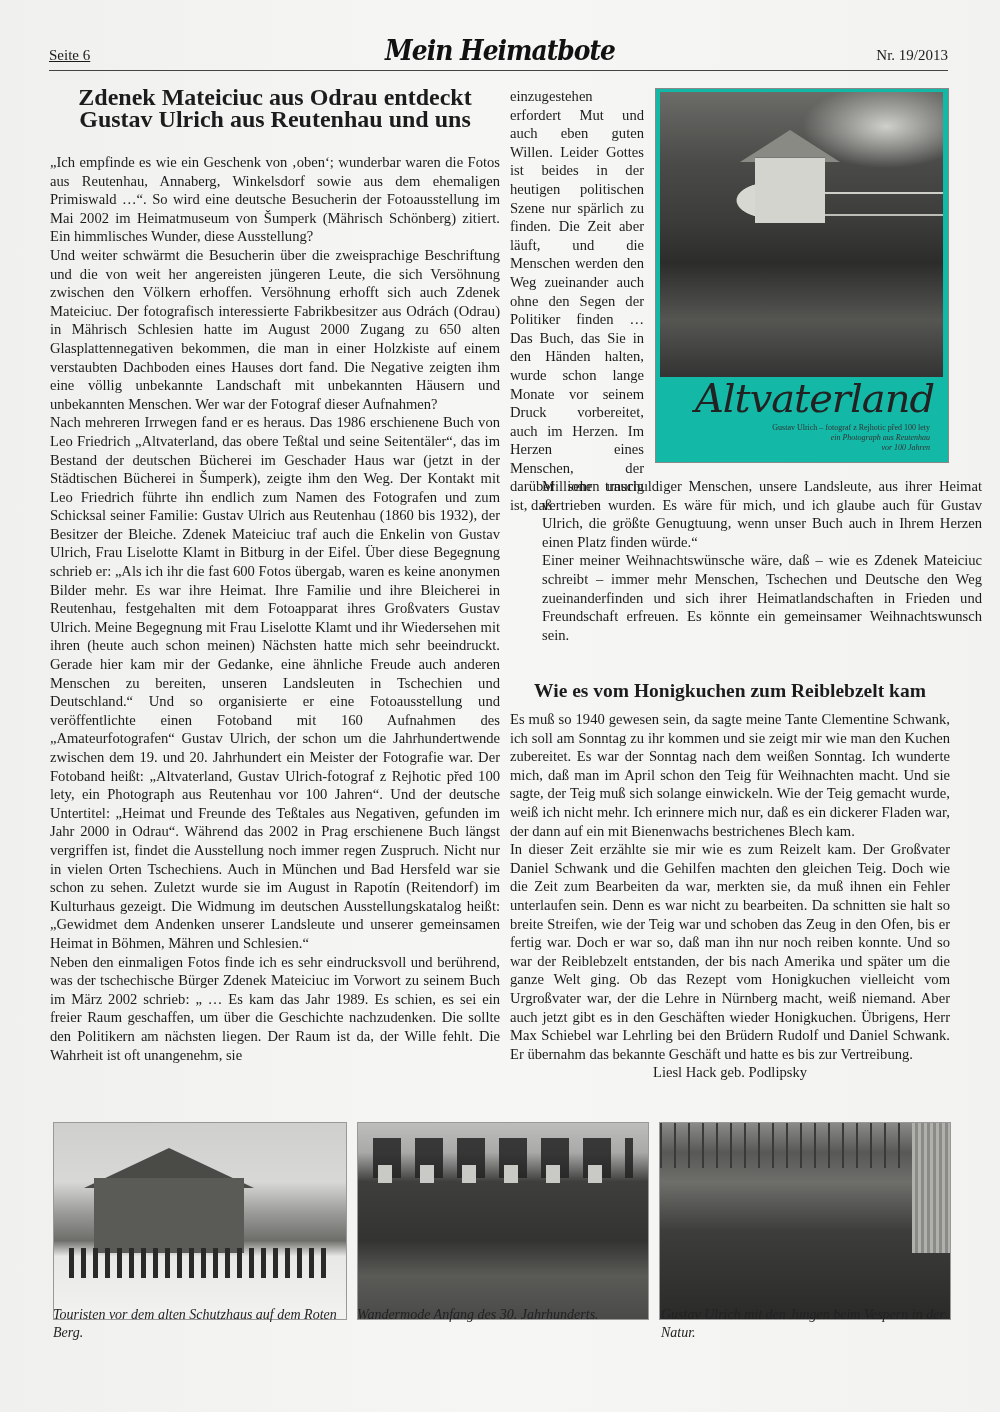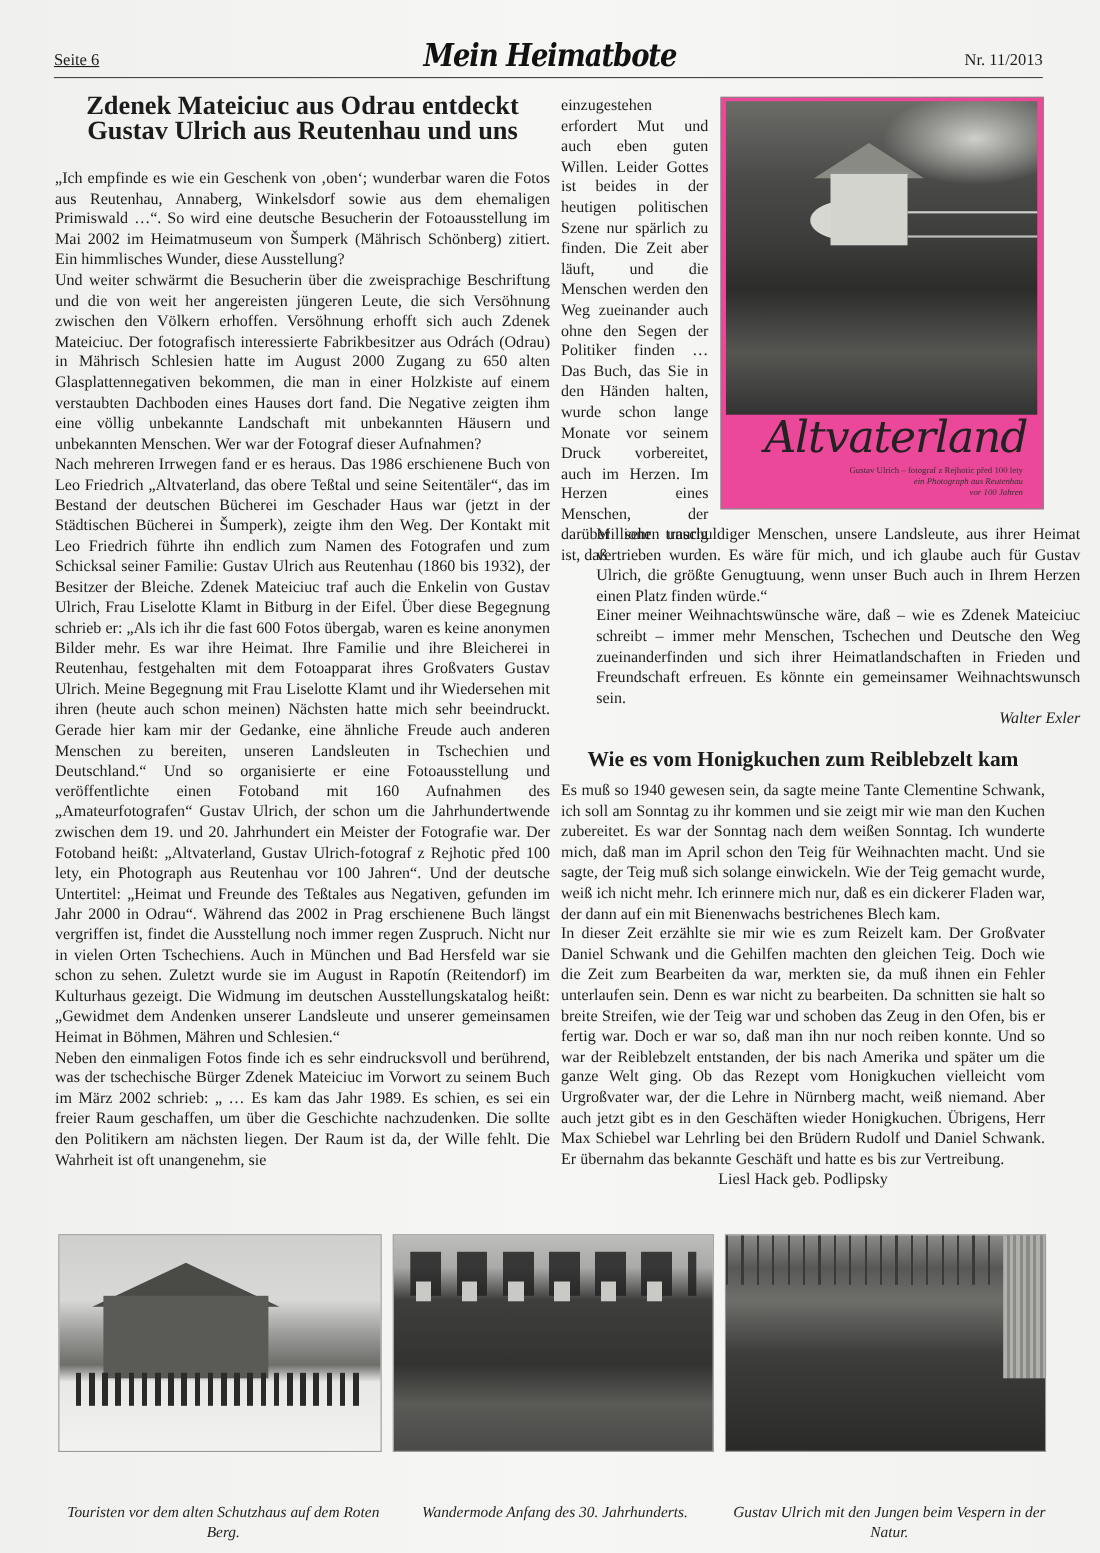--- a/index.html
+++ b/index.html
@@ -34,21 +34,21 @@
     .a1-body { position: absolute; left: 50px; width: 450px; top: 139px; margin-top: 14px; }
 
     
     .narrow { position: absolute; left: 510px; width: 134px; top: 87px; font-size: 14.6px; line-height: 18.6px; text-align: justify; }
     .wide-cont { position: absolute; left: 510px; width: 440px; top: 477px; margin-left: 32px; }
     .signature { text-align: right; font-style: italic; }
 
     
     .book {
       position: absolute; left: 655px; top: 88px; width: 292px; height: 373px;
-      border: 1px solid #888; background: #ec4899; overflow: hidden;
+      border: 1px solid #888; background: #14b8a6; overflow: hidden;
     }
     .book-photo {
       position: absolute; left: 4px; top: 3px; width: 283px; height: 285px;
       background:
         radial-gradient(ellipse 60px 30px at 40% 38%, #d8d8d2 0%, #d8d8d2 60%, transparent 62%),
         radial-gradient(ellipse 120px 60px at 80% 12%, #cfcfcb 0%, transparent 70%),
         linear-gradient(180deg, #6b6b68 0%, #4a4a48 25%, #3c3c3a 45%, #2c2c2b 60%, #555552 80%, #333 100%);
     }
     .book-house {
       position: absolute; left: 95px; top: 65px; width: 70px; height: 65px;
@@ -75,33 +75,33 @@
     .p1 { left: 53px; width: 292px; background: linear-gradient(180deg, #cfcfcd 0%, #d8d8d6 30%, #9a9a98 46%, #6d6d6a 60%, #e8e8e6 68%, #f2f2f0 100%); }
     .p2 { left: 357px; width: 290px; background: linear-gradient(180deg, #bdbdbb 0%, #a9a9a7 15%, #3e3e3c 30%, #333331 60%, #5a5a57 78%, #4a4a48 100%); }
     .p3 { left: 659px; width: 290px; background: linear-gradient(180deg, #8a8a88 0%, #585856 15%, #6e6e6b 30%, #3d3d3b 55%, #2a2a28 100%); }
     .p1-house { position: absolute; left: 40px; top: 55px; width: 150px; height: 75px; background: #5a5a57; }
     .p1-roof { position: absolute; left: 30px; top: 25px; width: 0; height: 0; border-left: 85px solid transparent; border-right: 85px solid transparent; border-bottom: 40px solid #4a4a47; }
     .p1-people { position: absolute; left: 15px; top: 125px; width: 260px; height: 30px; background: repeating-linear-gradient(90deg, #2a2a28 0 5px, transparent 5px 12px); }
     .p2-hats { position: absolute; left: 15px; top: 15px; width: 260px; height: 40px; background: repeating-linear-gradient(90deg, #222 0 28px, transparent 28px 42px); opacity: .85; }
     .p2-faces { position: absolute; left: 20px; top: 42px; width: 250px; height: 18px; background: repeating-linear-gradient(90deg, #c9c9c6 0 14px, transparent 14px 42px); }
     .p3-wall { position: absolute; right: 0; top: 0; width: 38px; height: 130px; background: repeating-linear-gradient(90deg, #b0b0ad 0 3px, #8a8a87 3px 6px); }
     .p3-trees { position: absolute; left: 0; top: 0; width: 250px; height: 45px; background: repeating-linear-gradient(90deg, #3a3a38 0 2px, transparent 2px 14px); }
-    .caption { position: absolute; top: 1367px; font-style: italic; font-size: 14px; line-height: 18px; color: #222; text-align: center; }
+    .caption { position: absolute; top: 1306px; font-style: italic; font-size: 14px; line-height: 18px; color: #222; }
     .c1 { left: 53px; width: 300px; }
     .c2 { left: 357px; width: 295px; }
     .c3 { left: 661px; width: 295px; }
   </style>
 </head>
 <body>
 
 <div class="page-bg"></div>
 
 <div class="hdr-left">Seite 6</div>
 <div class="masthead">Mein Heimatbote</div>
-<div class="hdr-right">Nr. 11/2013</div>
+<div class="hdr-right">Nr. 19/2013</div>
 <div class="hdr-rule"></div>
 
 <div class="a1-title">
   <div>Zdenek Mateiciuc aus Odrau entdeckt</div>
   <div>Gustav Ulrich aus Reutenhau und uns</div>
 </div>
 <div class="a1-body col-text">
   <p>„Ich empfinde es wie ein Geschenk von ‚oben‘; wunderbar waren die Fotos aus Reutenhau, Annaberg, Winkelsdorf sowie aus dem ehemaligen Primiswald …“. So wird eine deutsche Besucherin der Fotoausstellung im Mai 2002 im Heimatmuseum von Šumperk (Mährisch Schönberg) zitiert. Ein himmlisches Wunder, diese Ausstellung?</p>
   <p>Und weiter schwärmt die Besucherin über die zweisprachige Beschriftung und die von weit her angereisten jüngeren Leute, die sich Versöhnung zwischen den Völkern erhoffen. Versöhnung erhofft sich auch Zdenek Mateiciuc. Der fotografisch interessierte Fabrikbesitzer aus Odrách (Odrau) in Mährisch Schlesien hatte im August 2000 Zugang zu 650 alten Glasplattennegativen bekommen, die man in einer Holzkiste auf einem verstaubten Dachboden eines Hauses dort fand. Die Negative zeigten ihm eine völlig unbekannte Landschaft mit unbekannten Häusern und unbekannten Menschen. Wer war der Fotograf dieser Aufnahmen?</p>
   <p>Nach mehreren Irrwegen fand er es heraus. Das 1986 erschienene Buch von Leo Friedrich „Altvaterland, das obere Teßtal und seine Seitentäler“, das im Bestand der deutschen Bücherei im Geschader Haus war (jetzt in der Städtischen Bücherei in Šumperk), zeigte ihm den Weg. Der Kontakt mit Leo Friedrich führte ihn endlich zum Namen des Fotografen und zum Schicksal seiner Familie: Gustav Ulrich aus Reutenhau (1860 bis 1932), der Besitzer der Bleiche. Zdenek Mateiciuc traf auch die Enkelin von Gustav Ulrich, Frau Liselotte Klamt in Bitburg in der Eifel. Über diese Begegnung schrieb er: „Als ich ihr die fast 600 Fotos übergab, waren es keine anonymen Bilder mehr. Es war ihre Heimat. Ihre Familie und ihre Bleicherei in Reutenhau, festgehalten mit dem Fotoapparat ihres Großvaters Gustav Ulrich. Meine Begegnung mit Frau Liselotte Klamt und ihr Wiedersehen mit ihren (heute auch schon meinen) Nächsten hatte mich sehr beeindruckt. Gerade hier kam mir der Gedanke, eine ähnliche Freude auch anderen Menschen zu bereiten, unseren Landsleuten in Tschechien und Deutschland.“ Und so organisierte er eine Fotoausstellung und veröffentlichte einen Fotoband mit 160 Aufnahmen des „Amateurfotografen“ Gustav Ulrich, der schon um die Jahrhundertwende zwischen dem 19. und 20. Jahrhundert ein Meister der Fotografie war. Der Fotoband heißt: „Altvaterland, Gustav Ulrich-fotograf z Rejhotic před 100 lety, ein Photograph aus Reutenhau vor 100 Jahren“. Und der deutsche Untertitel: „Heimat und Freunde des Teßtales aus Negativen, gefunden im Jahr 2000 in Odrau“. Während das 2002 in Prag erschienene Buch längst vergriffen ist, findet die Ausstellung noch immer regen Zuspruch. Nicht nur in vielen Orten Tschechiens. Auch in München und Bad Hersfeld war sie schon zu sehen. Zuletzt wurde sie im August in Rapotín (Reitendorf) im Kulturhaus gezeigt. Die Widmung im deutschen Ausstellungskatalog heißt: „Gewidmet dem Andenken unserer Landsleute und unserer gemeinsamen Heimat in Böhmen, Mähren und Schlesien.“</p>
@@ -120,21 +120,20 @@
   <div class="book-sub">
     <div>Gustav Ulrich – fotograf z Rejhotic před 100 lety</div>
     <div class="it">ein Photograph aus Reutenhau</div>
     <div class="it">vor 100 Jahren</div>
   </div>
 </div>
 
 <div class="wide-cont col-text">
   <p>Millionen unschuldiger Menschen, unsere Landsleute, aus ihrer Heimat vertrieben wurden. Es wäre für mich, und ich glaube auch für Gustav Ulrich, die größte Genugtuung, wenn unser Buch auch in Ihrem Herzen einen Platz finden würde.“</p>
   <p>Einer meiner Weihnachtswünsche wäre, daß – wie es Zdenek Mateiciuc schreibt – immer mehr Menschen, Tschechen und Deutsche den Weg zueinanderfinden und sich ihrer Heimatlandschaften in Frieden und Freundschaft erfreuen. Es könnte ein gemeinsamer Weihnachtswunsch sein.</p>
-  <p class="signature">Walter Exler</p>
 </div>
 
 <div class="a2-title">Wie es vom Honigkuchen zum Reiblebzelt kam</div>
 <div class="a2-body col-text">
   <p>Es muß so 1940 gewesen sein, da sagte meine Tante Clementine Schwank, ich soll am Sonntag zu ihr kommen und sie zeigt mir wie man den Kuchen zubereitet. Es war der Sonntag nach dem weißen Sonntag. Ich wunderte mich, daß man im April schon den Teig für Weihnachten macht. Und sie sagte, der Teig muß sich solange einwickeln. Wie der Teig gemacht wurde, weiß ich nicht mehr. Ich erinnere mich nur, daß es ein dickerer Fladen war, der dann auf ein mit Bienenwachs bestrichenes Blech kam.</p>
   <p>In dieser Zeit erzählte sie mir wie es zum Reizelt kam. Der Großvater Daniel Schwank und die Gehilfen machten den gleichen Teig. Doch wie die Zeit zum Bearbeiten da war, merkten sie, da muß ihnen ein Fehler unterlaufen sein. Denn es war nicht zu bearbeiten. Da schnitten sie halt so breite Streifen, wie der Teig war und schoben das Zeug in den Ofen, bis er fertig war. Doch er war so, daß man ihn nur noch reiben konnte. Und so war der Reiblebzelt entstanden, der bis nach Amerika und später um die ganze Welt ging. Ob das Rezept vom Honigkuchen vielleicht vom Urgroßvater war, der die Lehre in Nürnberg macht, weiß niemand. Aber auch jetzt gibt es in den Geschäften wieder Honigkuchen. Übrigens, Herr Max Schiebel war Lehrling bei den Brüdern Rudolf und Daniel Schwank. Er übernahm das bekannte Geschäft und hatte es bis zur Vertreibung.</p>
   <p style="text-align:center">Liesl Hack geb. Podlipsky</p>
 </div>
 
 <div class="photo p1">

